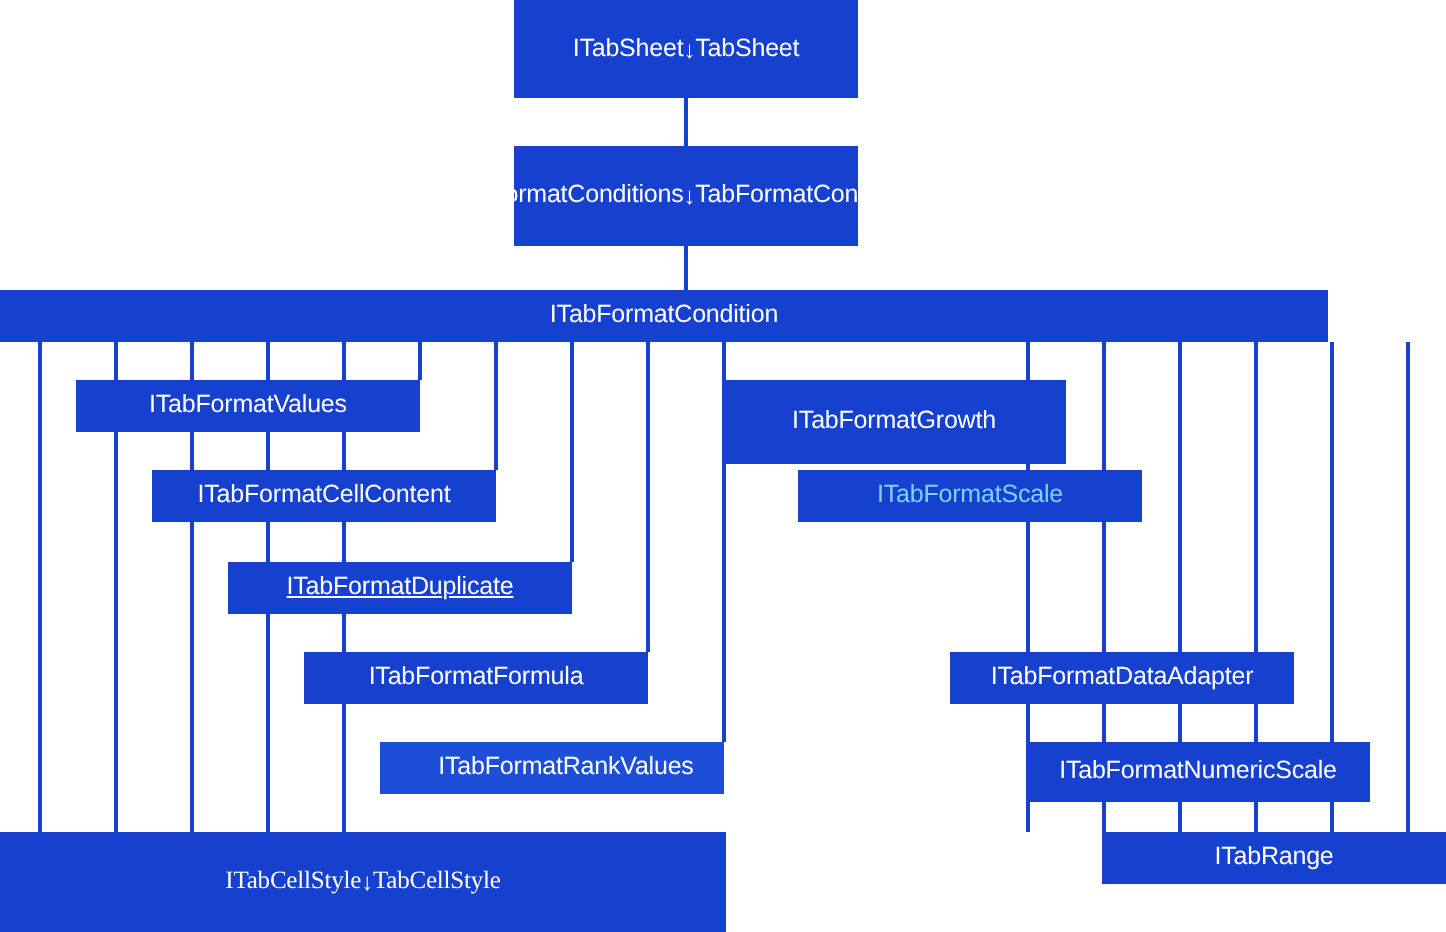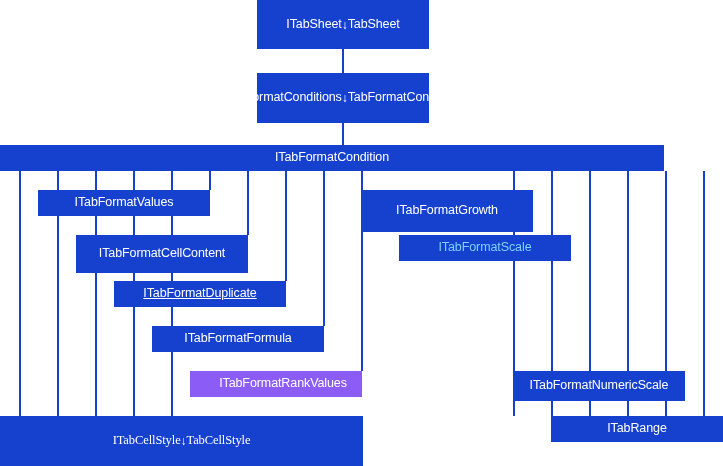--- a/index.html
+++ b/index.html
@@ -79,42 +79,45 @@
       <span class="ln">ITabFormatConditions</span>
       <span class="arrow">↓</span>
       <span class="ln">TabFormatConditions</span>
     </div>
     <div class="node bar" style="left: 0px; top: 145px; width: 664px; height: 26px; background: rgb(21, 65, 206); color: rgb(255, 255, 255);">
       <span class="ln">ITabFormatCondition</span>
     </div>
     <div class="node" style="left: 38px; top: 190px; width: 172px; height: 26px; background: rgb(21, 65, 206); color: rgb(255, 255, 255);">
       <span class="ln">ITabFormatValues</span>
     </div>
-    <div class="node" style="left: 76px; top: 235px; width: 172px; height: 38px; background: rgb(21, 65, 206); color: rgb(255, 255, 255);">
+    <div class="node" style="left: 76px; top: 235px; width: 172px; height: 26px; background: rgb(21, 65, 206); color: rgb(255, 255, 255);">
       <span class="ln">ITabFormatCellContent</span>
     </div>
     <div class="node" style="left: 114px; top: 281px; width: 172px; height: 26px; background: rgb(21, 65, 206); color: rgb(255, 255, 255); text-decoration: underline;">
       <span class="ln">ITabFormatDuplicate</span>
     </div>
     <div class="node" style="left: 152px; top: 326px; width: 172px; height: 26px; background: rgb(21, 65, 206); color: rgb(255, 255, 255);">
       <span class="ln">ITabFormatFormula</span>
     </div>
-    <div class="node" style="left: 190px; top: 371px; width: 172px; height: 26px; background: #8b5cf6; color: rgb(255, 255, 255); padding-left: 14px;">
+    <div class="node" style="left: 190px; top: 371px; width: 172px; height: 26px; background: #1d4ed8; color: rgb(255, 255, 255); padding-left: 14px;">
       <span class="ln">ITabFormatRankValues</span>
     </div>
     <div class="node" style="left: 0px; top: 416px; width: 363px; height: 50px; background: rgb(21, 65, 206); color: rgb(255, 255, 255); font-family: Liberation Serif, serif;">
       <span class="ln">ITabCellStyle</span>
       <span class="arrow">↓</span>
       <span class="ln">TabCellStyle</span>
     </div>
     <div class="node" style="left: 361px; top: 190px; width: 172px; height: 42px; background: rgb(21, 65, 206); color: rgb(255, 255, 255);">
       <span class="ln">ITabFormatGrowth</span>
     </div>
     <div class="node" style="left: 399px; top: 235px; width: 172px; height: 26px; background: rgb(21, 65, 206); color: #7dd3fc;">
       <span class="ln">ITabFormatScale</span>
     </div>
+    <div class="node" style="left: 475px; top: 326px; width: 172px; height: 26px; background: rgb(21, 65, 206); color: rgb(255, 255, 255);">
+      <span class="ln">ITabFormatDataAdapter</span>
+    </div>
     <div class="node" style="left: 513px; top: 371px; width: 172px; height: 30px; background: rgb(21, 65, 206); color: rgb(255, 255, 255);">
       <span class="ln">ITabFormatNumericScale</span>
     </div>
     <div class="node" style="left: 551px; top: 416px; width: 172px; height: 26px; background: rgb(21, 65, 206); color: rgb(255, 255, 255);">
       <span class="ln">ITabRange</span>
     </div>
   </div>
 
 </body></html>

